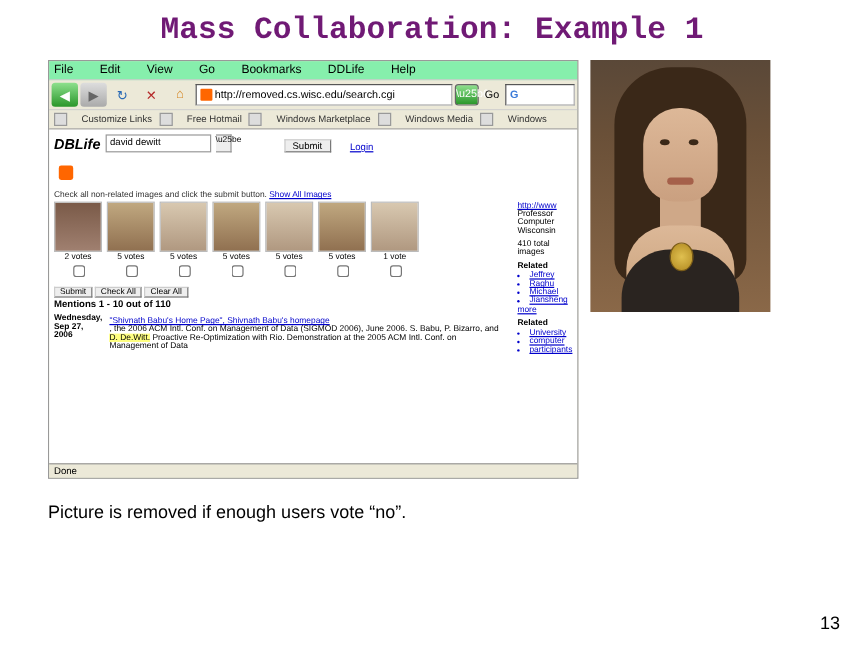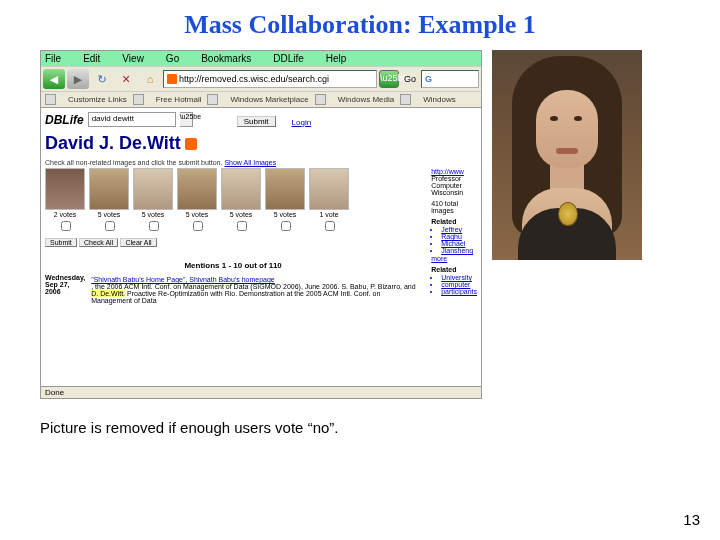--- a/index.html
+++ b/index.html
@@ -1,16 +1,16 @@
 <!DOCTYPE html>
 <html><head>
 <meta charset="utf-8">
 <style>
 body{margin:0;font-family:Arial,sans-serif;background:#fff;width:720px;height:540px;position:relative}
-.title{text-align:center;font-size:26px;font-weight:bold;color:#1d4ed8;font-family:Liberation Serif, serif;padding:10px 0}
+.title{text-align:center;font-size:26px;font-weight:bold;color:#701a75;font-family:Liberation Mono, monospace;padding:10px 0}
 .content-area{display:flex;padding:0 40px;gap:10px}
 .browser{width:440px;border:1px solid #999;background:#ece9d8;font-size:9px}
 .titlebar{background:linear-gradient(to bottom,#0058e0,#3a8ee8,#0058e0);color:#fff;display:flex;align-items:center;padding:2px 4px;height:18px}
 .titlebar-icon{width:12px;height:12px;background:#f60;border-radius:2px;margin-right:4px}
 .titlebar-title{flex:1;font-size:10px;text-shadow:1px 1px 1px #003}
 .win-btns{display:flex;gap:2px}
 .win-btn{width:16px;height:14px;background:#4a8cd8;border:1px solid #fff;border-radius:2px;color:#fff;text-align:center;font-size:9px;line-height:12px}
 .win-btn.close{background:#e14e31}
 .menubar{display:flex;gap:22px;padding:2px 4px;font-size:10px;color:#000;background:#86efac;border-bottom:1px solid #ccc}
 .menubar span{cursor:default}
@@ -46,21 +46,21 @@
 .thumb.t2{background:linear-gradient(#c0a880,#907050)}
 .thumb.t3{background:linear-gradient(#d8c8b0,#b09880)}
 .votes{font-size:7px;margin-top:1px}
 .cb{width:10px;height:10px}
 .side{margin-left:6px;font-size:7px;width:62px}
 .side .lnk{color:#00c;text-decoration:underline}
 .side .sect{font-weight:bold;margin-top:4px}
 .side ul{margin:1px 0;padding-left:10px}
 .btnrow{margin-top:4px}
 .btn{border:1px outset #ccc;background:#eee;padding:0 4px;font-size:7px}
-.mentions{text-align:center;font-size:8px;font-weight:bold;margin-top:14px}
+.mentions{text-align:left;font-size:8px;font-weight:bold;margin-top:2px}
 .date{font-size:7px;font-weight:bold}
 .snippet{font-size:7px;margin-top:2px}
 .snippet .lnk{color:#00c;text-decoration:underline}
 .hilite{background:#ffff80}
 .statusbar{background:#ece9d8;border-top:1px solid #999;padding:1px 4px;font-size:8px}
 .photo{width:150px;height:210px;position:relative;overflow:hidden;background:linear-gradient(180deg,#5a4838 0%,#6a5038 30%,#8a6848 100%)}
 .hair{position:absolute;top:6px;left:20px;width:110px;height:180px;background:#3a2818;border-radius:48px 48px 20px 20px}
 .face{position:absolute;top:40px;left:44px;width:62px;height:78px;background:linear-gradient(#ddb898,#caa080);border-radius:30px 30px 26px 26px}
 .neck{position:absolute;top:110px;left:58px;width:34px;height:34px;background:#cfa888}
 .body{position:absolute;top:138px;left:30px;width:90px;height:72px;background:linear-gradient(#dcb898,#c8a078);border-radius:36px 36px 0 0}
@@ -128,21 +128,21 @@
   </div>
 
   <div class="webpage">
     <div class="hdr">
       <span class="logo">DBLife</span>
       <span class="sbox">david dewitt</span>
       <span class="droparrow">\u25be</span>
       <span class="submit">Submit</span>
       <span class="login">Login</span>
     </div>
-    <div class="personname"><span>David J. De.Witt</span><span class="rss"></span></div>
+    <div class="personname"><span class="rss"></span></div>
     <div class="instr"><span>Check all non-related images and click the submit button.</span> <span class="lnk">Show All Images</span></div>
 
     <div class="mainrow">
       <div>
         <div class="thumbs">
           <div class="thumbcol"><div class="thumb t1"></div><div class="votes">2 votes</div><input type="checkbox" class="cb" style=""></div>
           <div class="thumbcol"><div class="thumb t2"></div><div class="votes">5 votes</div><input type="checkbox" class="cb" style=""></div>
           <div class="thumbcol"><div class="thumb t3"></div><div class="votes">5 votes</div><input type="checkbox" class="cb" style=""></div>
           <div class="thumbcol"><div class="thumb t2"></div><div class="votes">5 votes</div><input type="checkbox" class="cb" style=""></div>
           <div class="thumbcol"><div class="thumb t3"></div><div class="votes">5 votes</div><input type="checkbox" class="cb" style=""></div>

